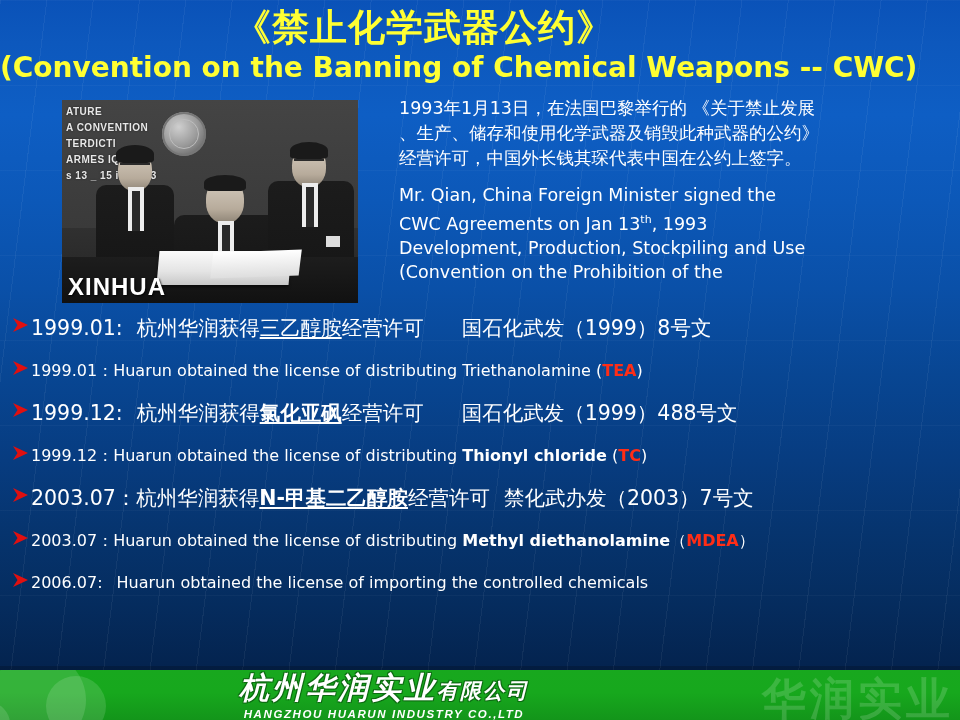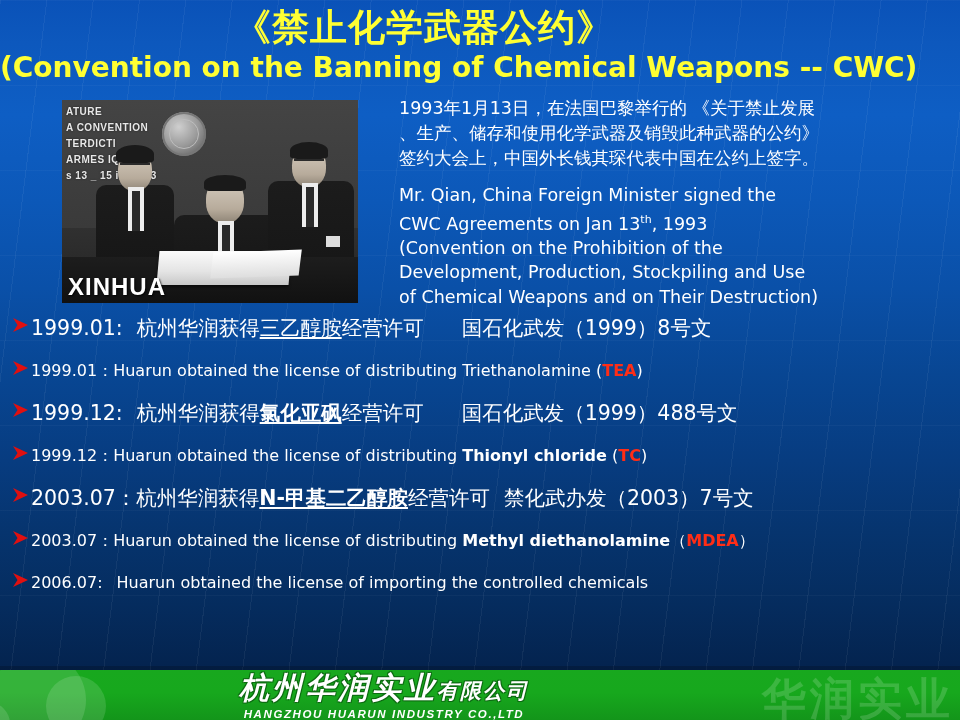--- a/index.html
+++ b/index.html
@@ -382,31 +382,30 @@
     <div class="ph-table"></div>
     <div class="ph-docs"></div>
     <div class="ph-docs2"></div>
 
     <div id="xinhua">XINHUA</div>
   </div>
 
   <div id="desc-cn">
     <div>1993年1月13日，在法国巴黎举行的 《关于禁止发展</div>
     <div>、生产、储存和使用化学武器及销毁此种武器的公约》</div>
-    <div>签约大会上，中国外长钱其琛代表中国在公约上签字。</div>
+    <div>经营许可，中国外长钱其琛代表中国在公约上签字。</div>
   </div>
 
   <div id="desc-en">
     <div>Mr. Qian, China Foreign Minister signed the</div>
     <div>
       <span>CWC Agreements on Jan 13</span><sup>th</sup><span>, 1993</span>
     </div>
+    <div>Development, Production, Stockpiling and Use</div>
     <div>(Convention on the Prohibition of the</div>
-    <div>Development, Production, Stockpiling and Use</div>
-    <div>of Chemical Weapons and on Their Destruction)</div>
   </div>
 
   <div id="bullets">
 
     <div class="row row-cn">
       <span class="arrow">
         <svg width="17" height="16" viewBox="0 0 17 16">
             <path d="M1 1 L16 8 L1 15 L5.5 8 Z" fill="#e01010"></path>
           </svg>
       </span>

